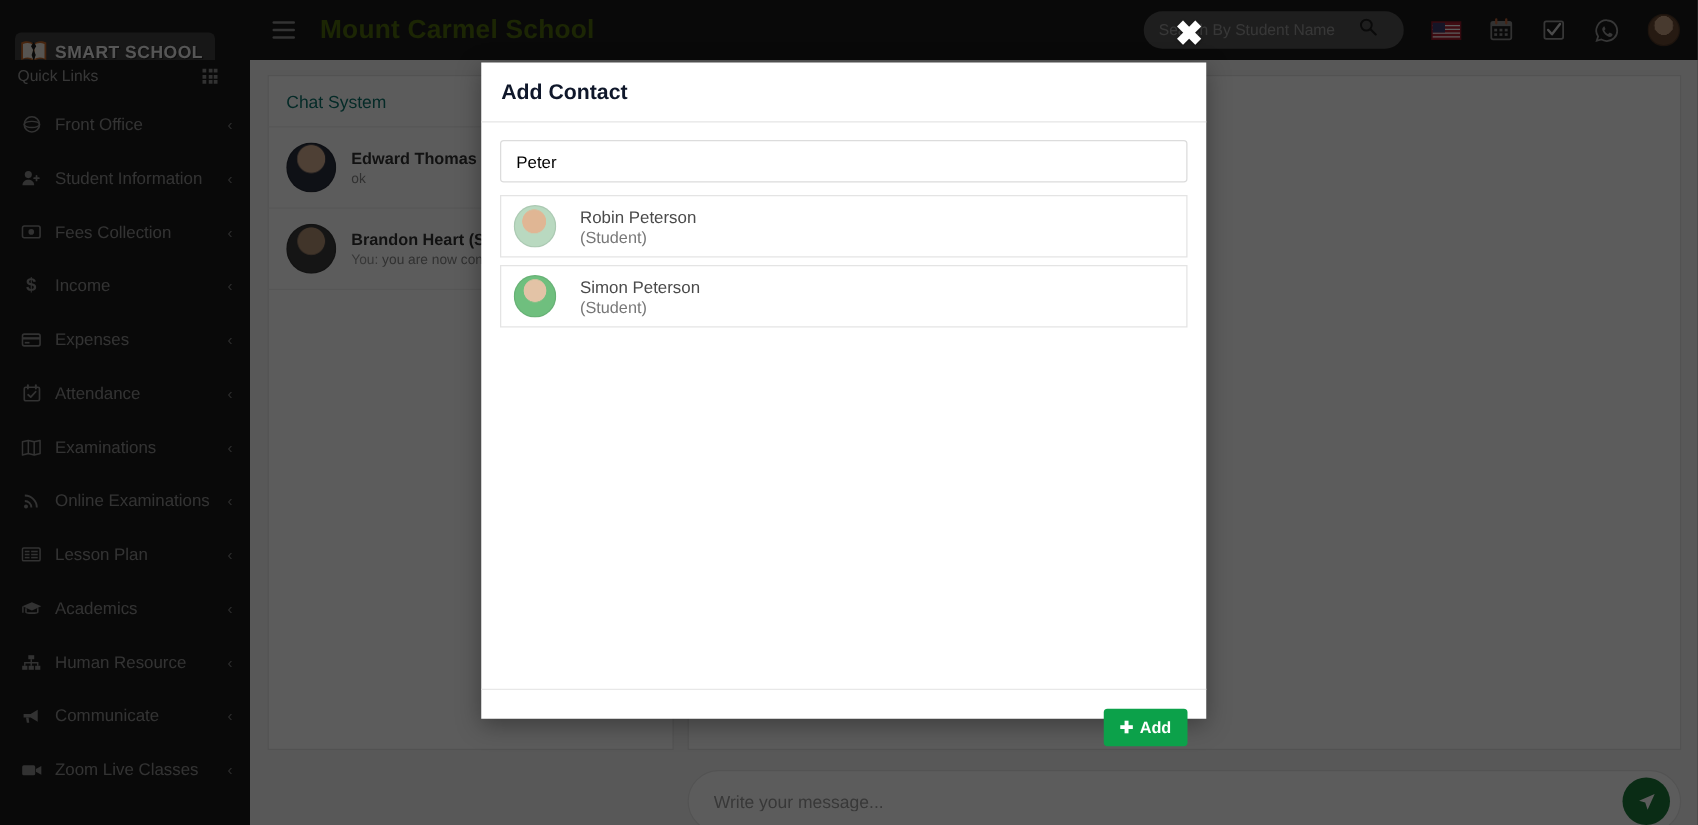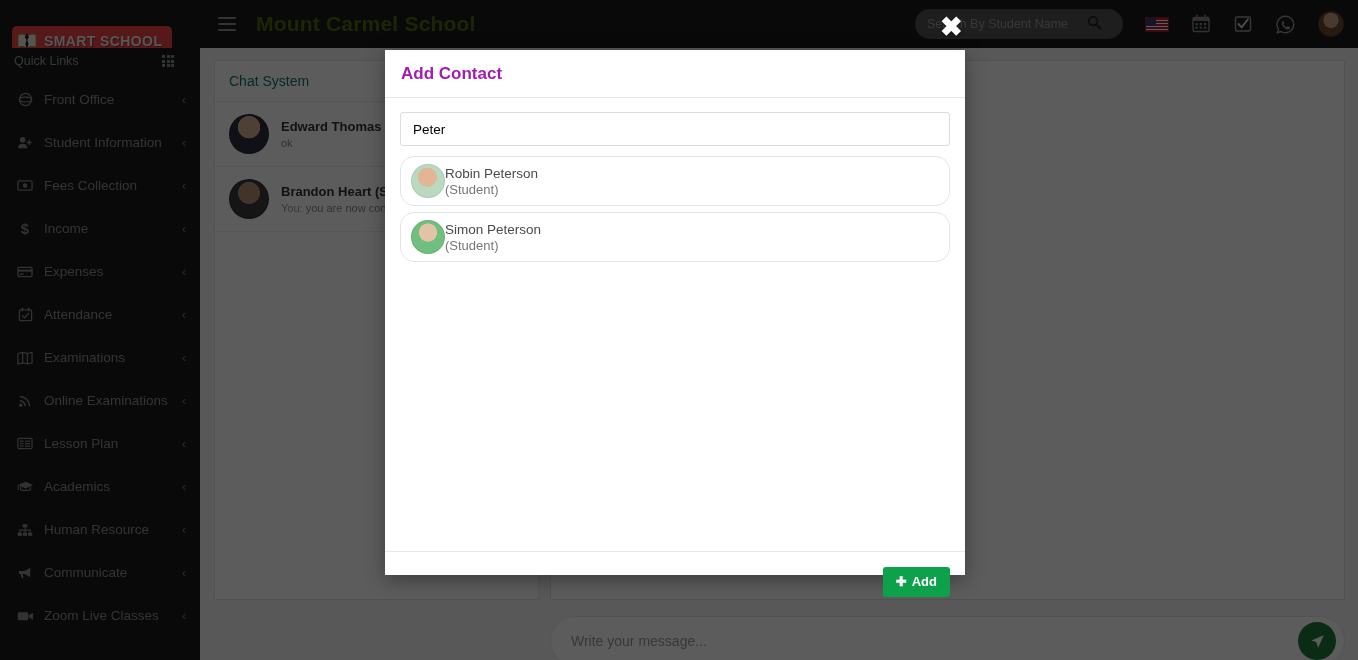--- a/index.html
+++ b/index.html
@@ -15,21 +15,21 @@
   .topbar {
     position: absolute; top: 0; left: 0; width: 1358px; height: 48px;
     background: #1b1b1b; display: flex; align-items: center;
   }
   .logo-wrap {
     width: 200px; height: 48px; display: flex; align-items: center;
     padding-left: 12px; background: #1b1b1b;
   }
   .logo-badge {
     display: flex; align-items: center; gap: 6px;
-    background: #ef4444; border-radius: 5px; padding: 4px 10px 4px 4px;
+    background: #404040; border-radius: 5px; padding: 4px 10px 4px 4px;
     height: 30px;
     margin-top: 34px;
   }
   .logo-book {
     width: 22px; height: 20px; position: relative; flex: 0 0 auto;
   }
   .logo-text {
     color: #efefef; font-weight: bold; font-size: 14px;
     letter-spacing: .4px; text-shadow: 1px 1px 0 #00000060;
     font-family: "Liberation Sans", sans-serif;
@@ -158,31 +158,31 @@
   .modal-close {
     position: absolute; left: 940px; top: 14px; z-index: 70;
     color: #fff; font-size: 27px; font-weight: bold; line-height: 1;
     cursor: pointer; font-family: "Liberation Sans", sans-serif;
     text-shadow: 0 1px 2px rgba(0,0,0,.5);
   }
   .modal-header {
     height: 48px; display: flex; align-items: center; padding: 0 16px;
     border-bottom: 1px solid #e5e5e5;
   }
-  .modal-title { font-size: 17px; color: #a21caf; font-weight: bold; }
+  .modal-title { font-size: 17px; color: #0f172a; font-weight: bold; }
   .modal-body { padding: 14px 15px 0 15px; height: 453px; }
   .contact-search {
     width: 550px; height: 34px; border: 1px solid #dcdcdc; border-radius: 3px;
     padding: 0 12px; font-size: 13.5px; color: #000000; outline: none;
     font-family: "Liberation Sans", sans-serif;
   }
   .result-list { margin-top: 10px; display: flex; flex-direction: column; gap: 6px; }
   .result-item {
-    display: flex; align-items: center; gap: 0;
-    width: 550px; height: 50px; border: 1px solid #e4e4e4; border-radius: 14px;
+    display: flex; align-items: center; gap: 19px;
+    width: 550px; height: 50px; border: 1px solid #e4e4e4; border-radius: 0;
     padding: 0 10px; cursor: pointer; background: #fff;
   }
   .res-av {
     width: 34px; height: 34px; border-radius: 50%; flex: 0 0 34px;
     border: 1px solid #00000012;
   }
   .res-av.r1 { background: radial-gradient(circle at 48% 38%, #e0b694 0 36%, #b9d9c0 38% 100%); }
   .res-av.r2 { background: radial-gradient(circle at 50% 36%, #e3c3a6 0 34%, #6fbf7e 36% 100%); }
   .res-text { display: flex; flex-direction: column; gap: 1px; }
   .res-name { font-size: 13.5px; color: #4a4a4a; }

